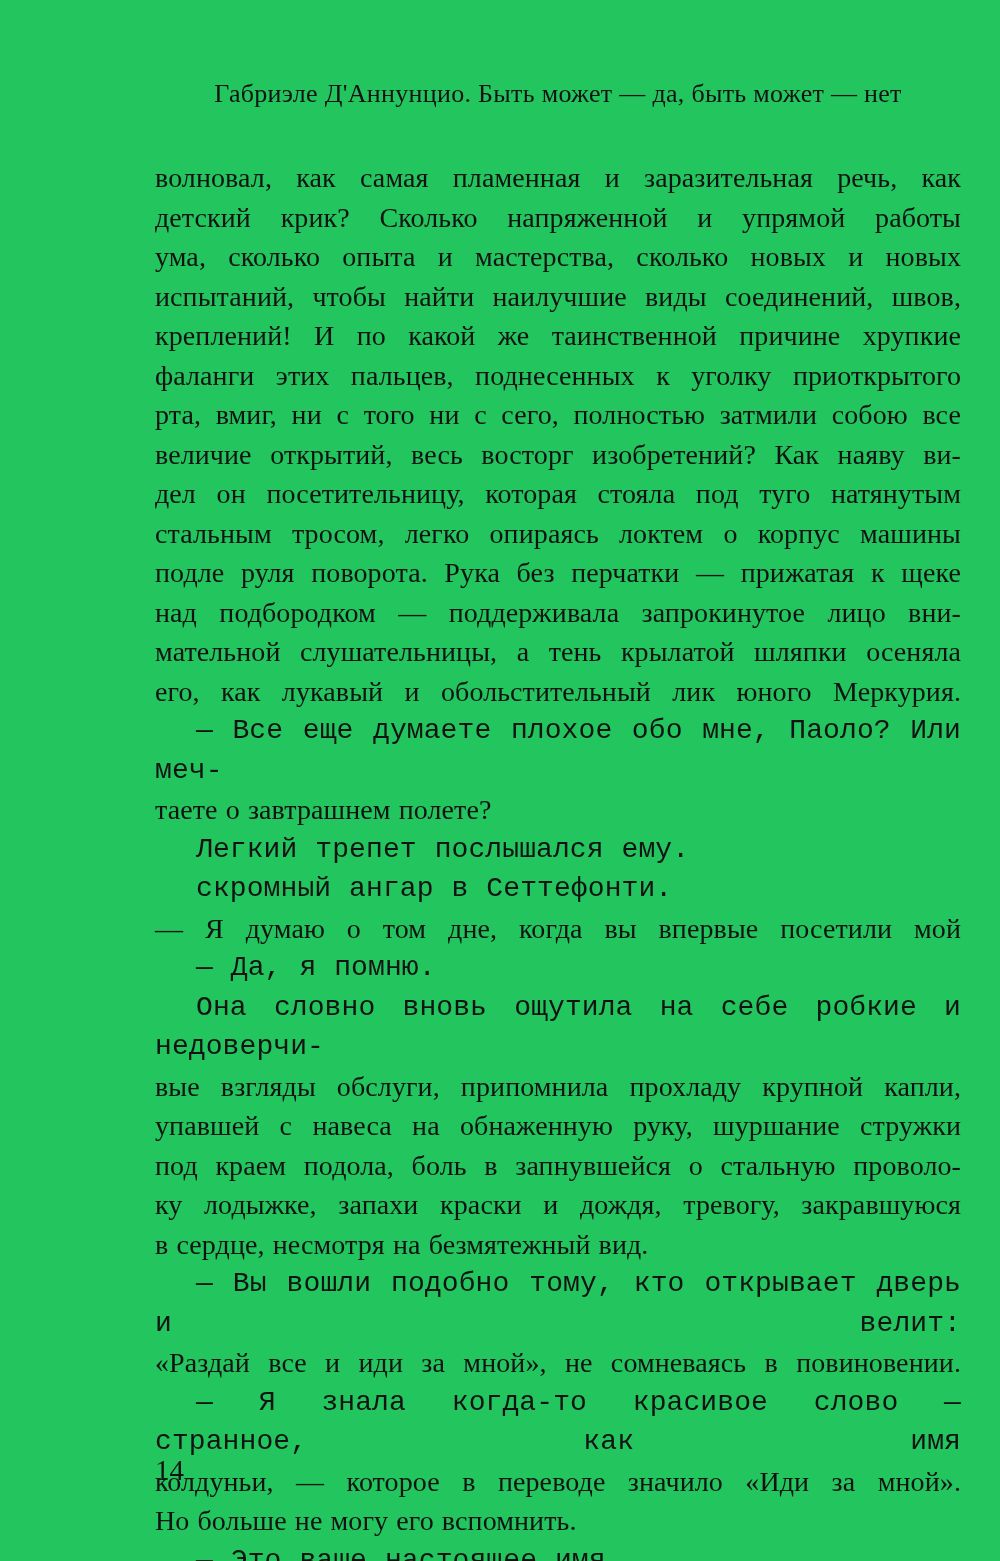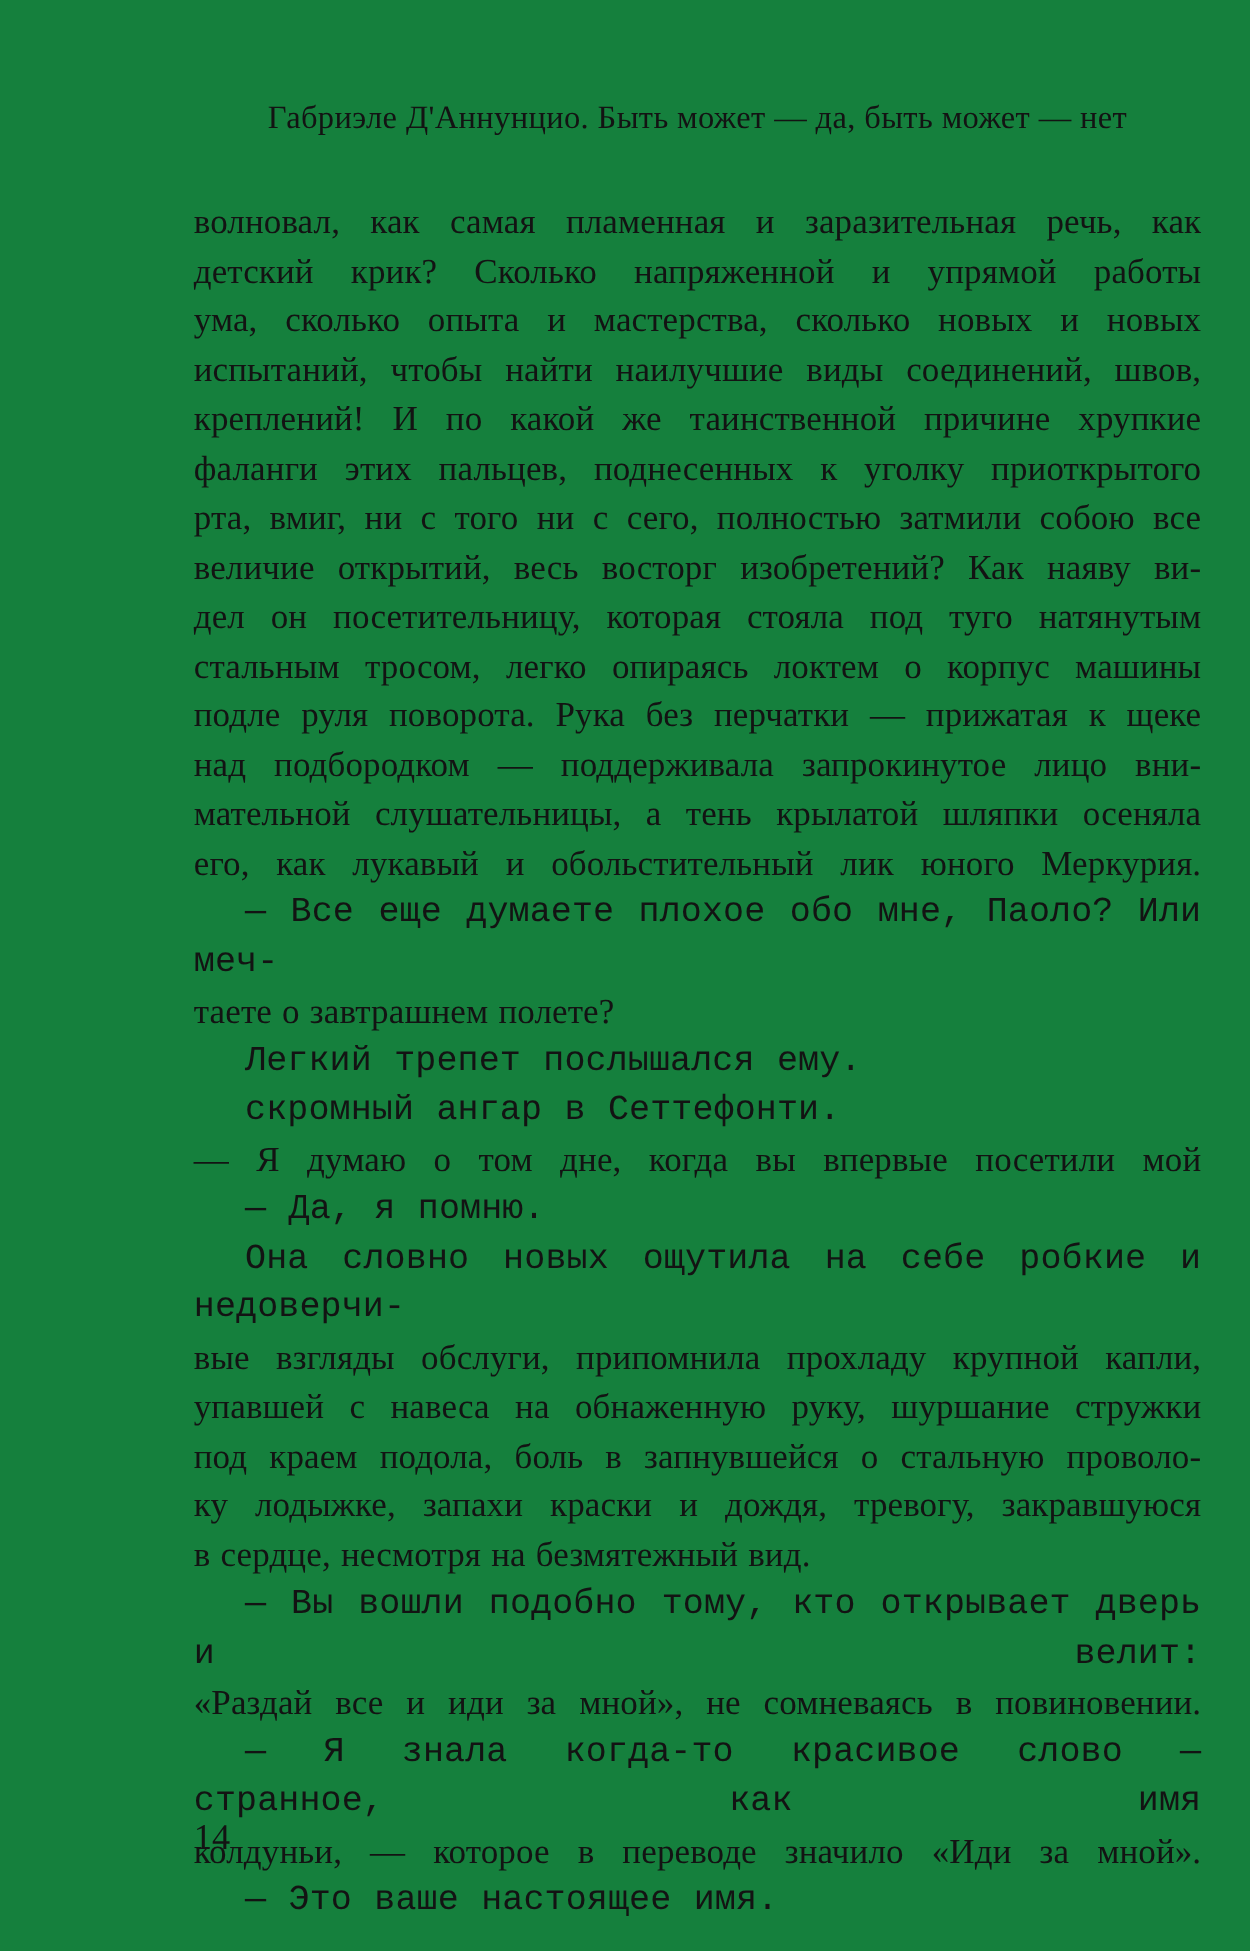--- a/index.html
+++ b/index.html
@@ -1,20 +1,20 @@
 <!DOCTYPE html>
 <html lang="ru"><head>
 <meta charset="utf-8">
 <style>
   html, body { margin: 0; padding: 0; background: #ffffff; }
   .page {
     position: relative;
     width: 1000px;
     height: 1561px;
-    background: #15803d;
+    background: #22c55e;
     color: #131313;
     font-family: "Liberation Serif", "DejaVu Serif", serif;
     overflow: hidden;
   }
   .running-header {
     position: absolute;
     top: 76px;
     left: 155px;
     width: 806px;
     font-size: 26px;
@@ -87,36 +87,37 @@
     <p class="indent">
       <span class="line natural">скромный ангар в Сеттефонти.</span>
       <span class="line">— Я думаю о том дне, когда вы впервые посетили мой</span>
     </p>
 
     <p class="indent">
       <span class="line natural">— Да, я помню.</span>
     </p>
 
     <p class="indent">
-      <span class="line">Она словно новых ощутила на себе робкие и недоверчи-</span>
+      <span class="line">Она словно вновь ощутила на себе робкие и недоверчи-</span>
       <span class="line">вые взгляды обслуги, припомнила прохладу крупной капли,</span>
       <span class="line">упавшей с навеса на обнаженную руку, шуршание стружки</span>
       <span class="line">под краем подола, боль в запнувшейся о стальную проволо-</span>
       <span class="line">ку лодыжке, запахи краски и дождя, тревогу, закравшуюся</span>
       <span class="line natural">в сердце, несмотря на безмятежный вид.</span>
     </p>
 
     <p class="indent">
       <span class="line">— Вы вошли подобно тому, кто открывает дверь и велит:</span>
       <span class="line">«Раздай все и иди за мной», не сомневаясь в повиновении.</span>
     </p>
 
     <p class="indent">
       <span class="line">— Я знала когда-то красивое слово — странное, как имя</span>
       <span class="line">колдуньи, — которое в переводе значило «Иди за мной».</span>
+      <span class="line natural">Но больше не могу его вспомнить.</span>
     </p>
 
     <p class="indent">
       <span class="line natural">— Это ваше настоящее имя.</span>
     </p>
 
   </div>
 
   <div class="folio">14</div>
 

